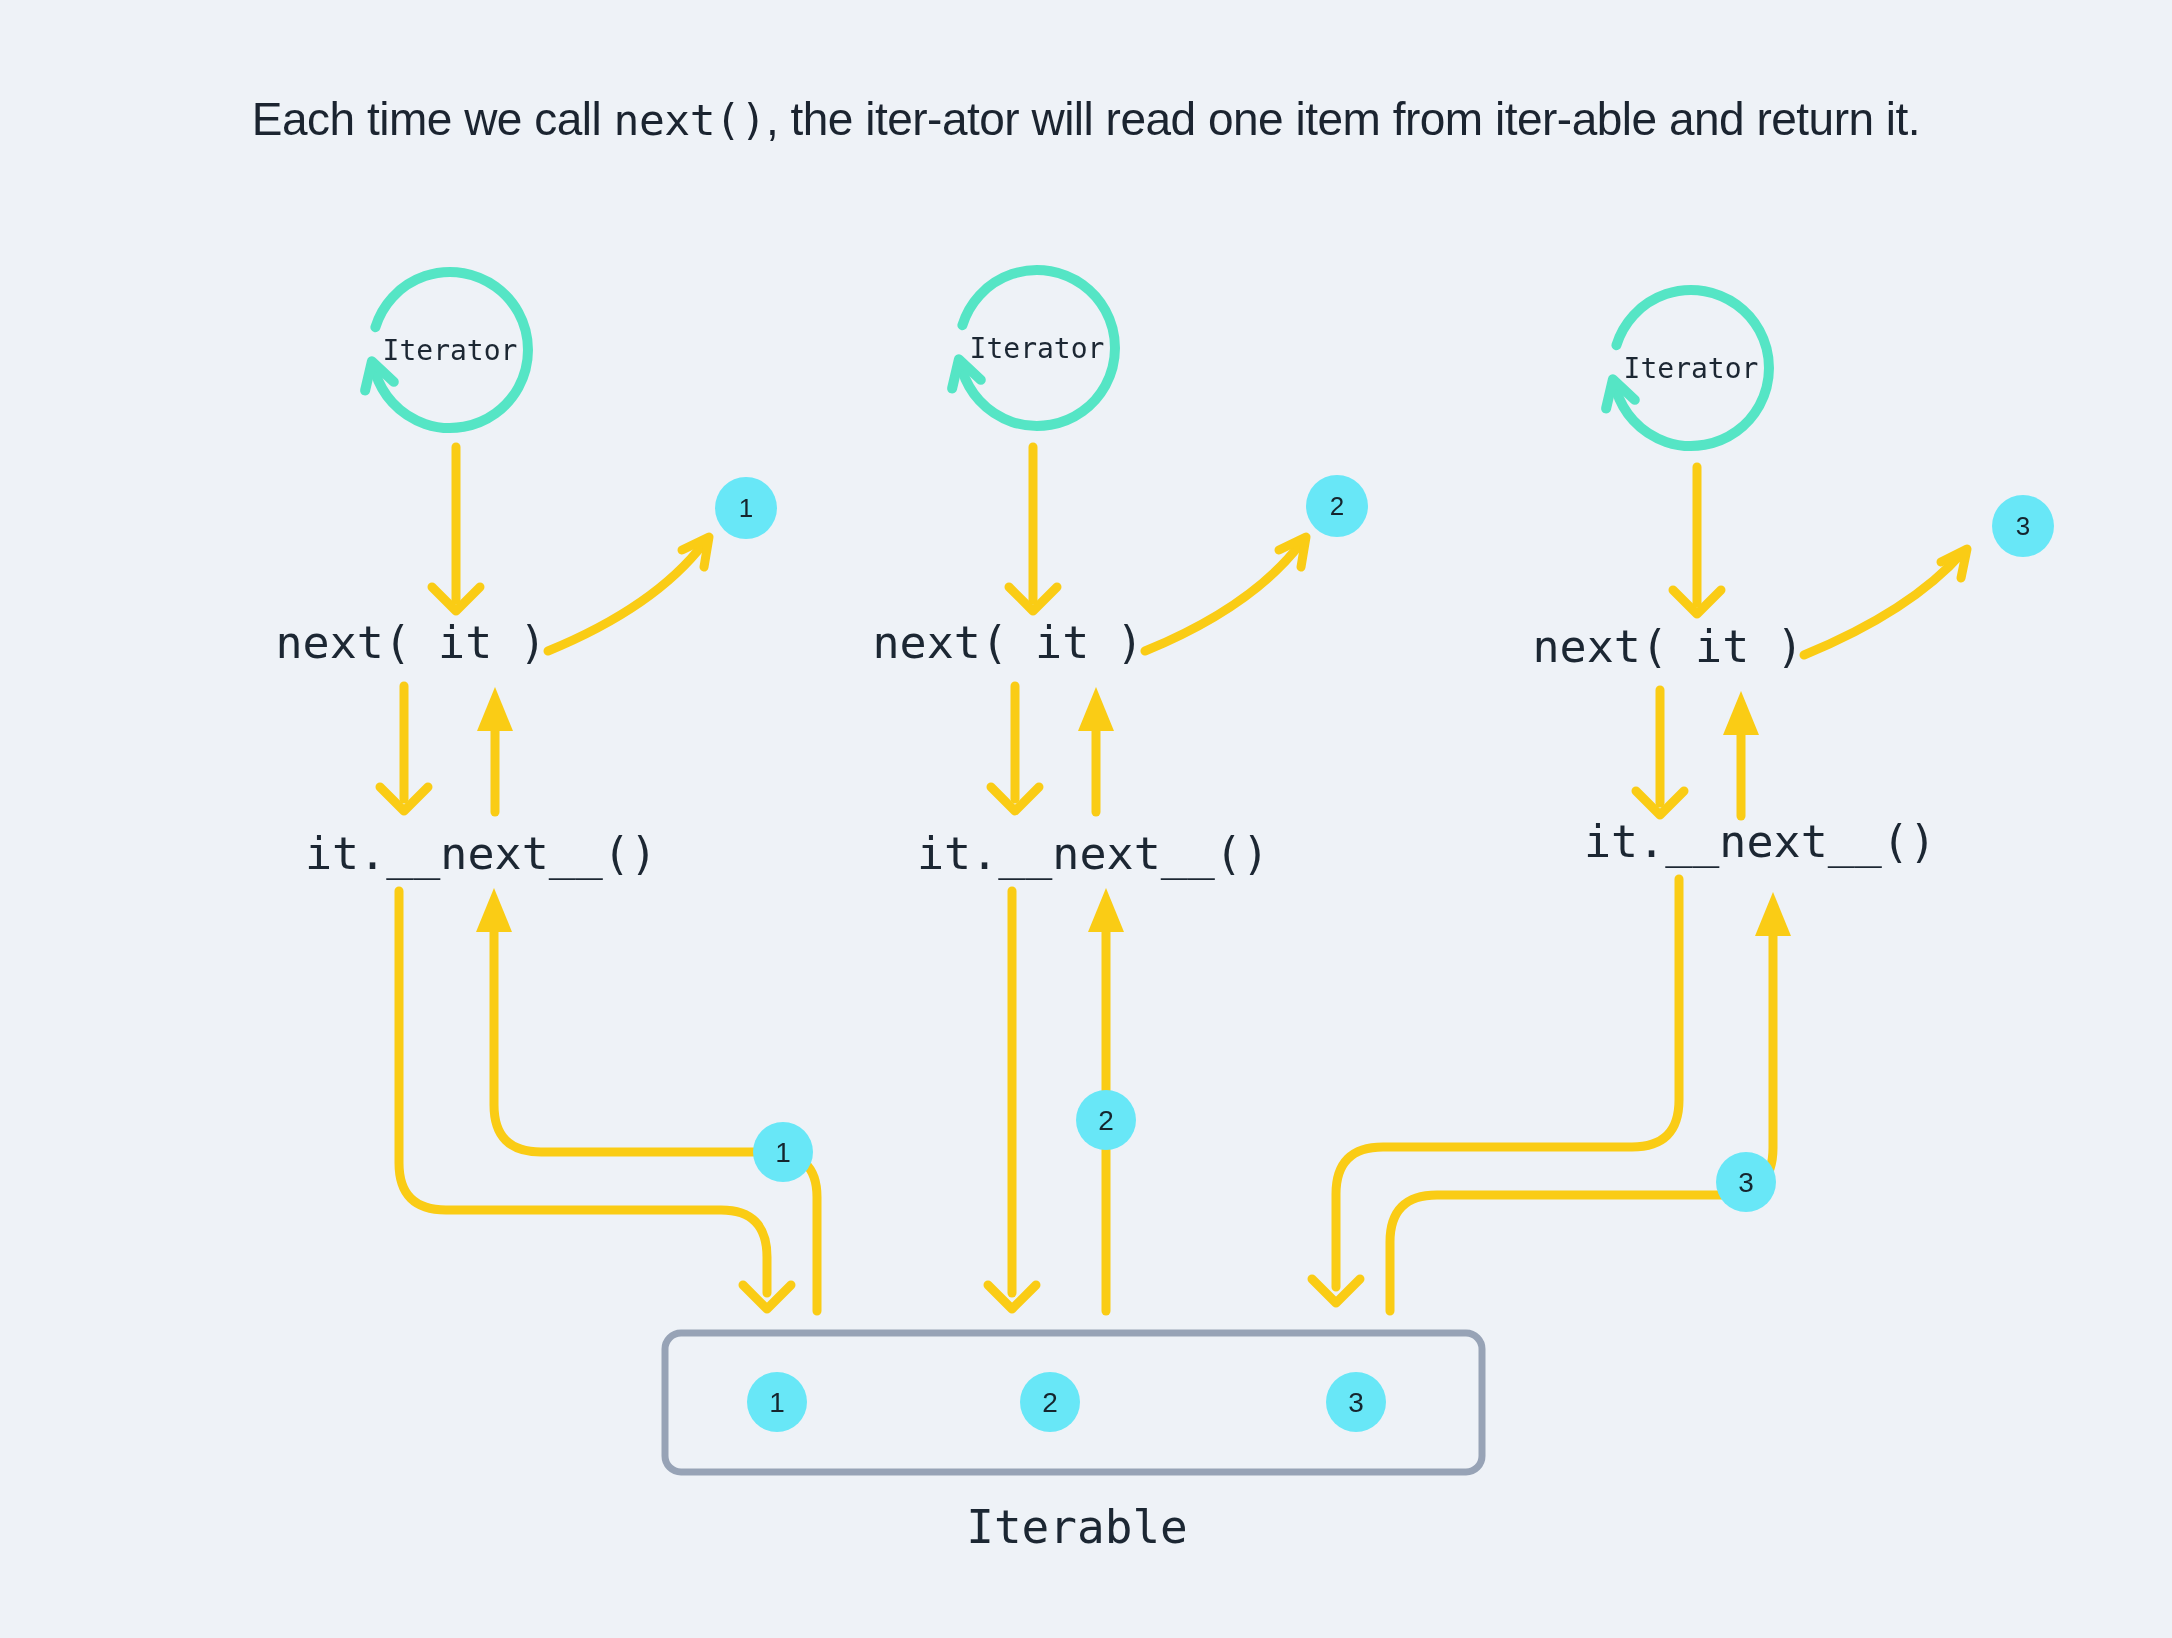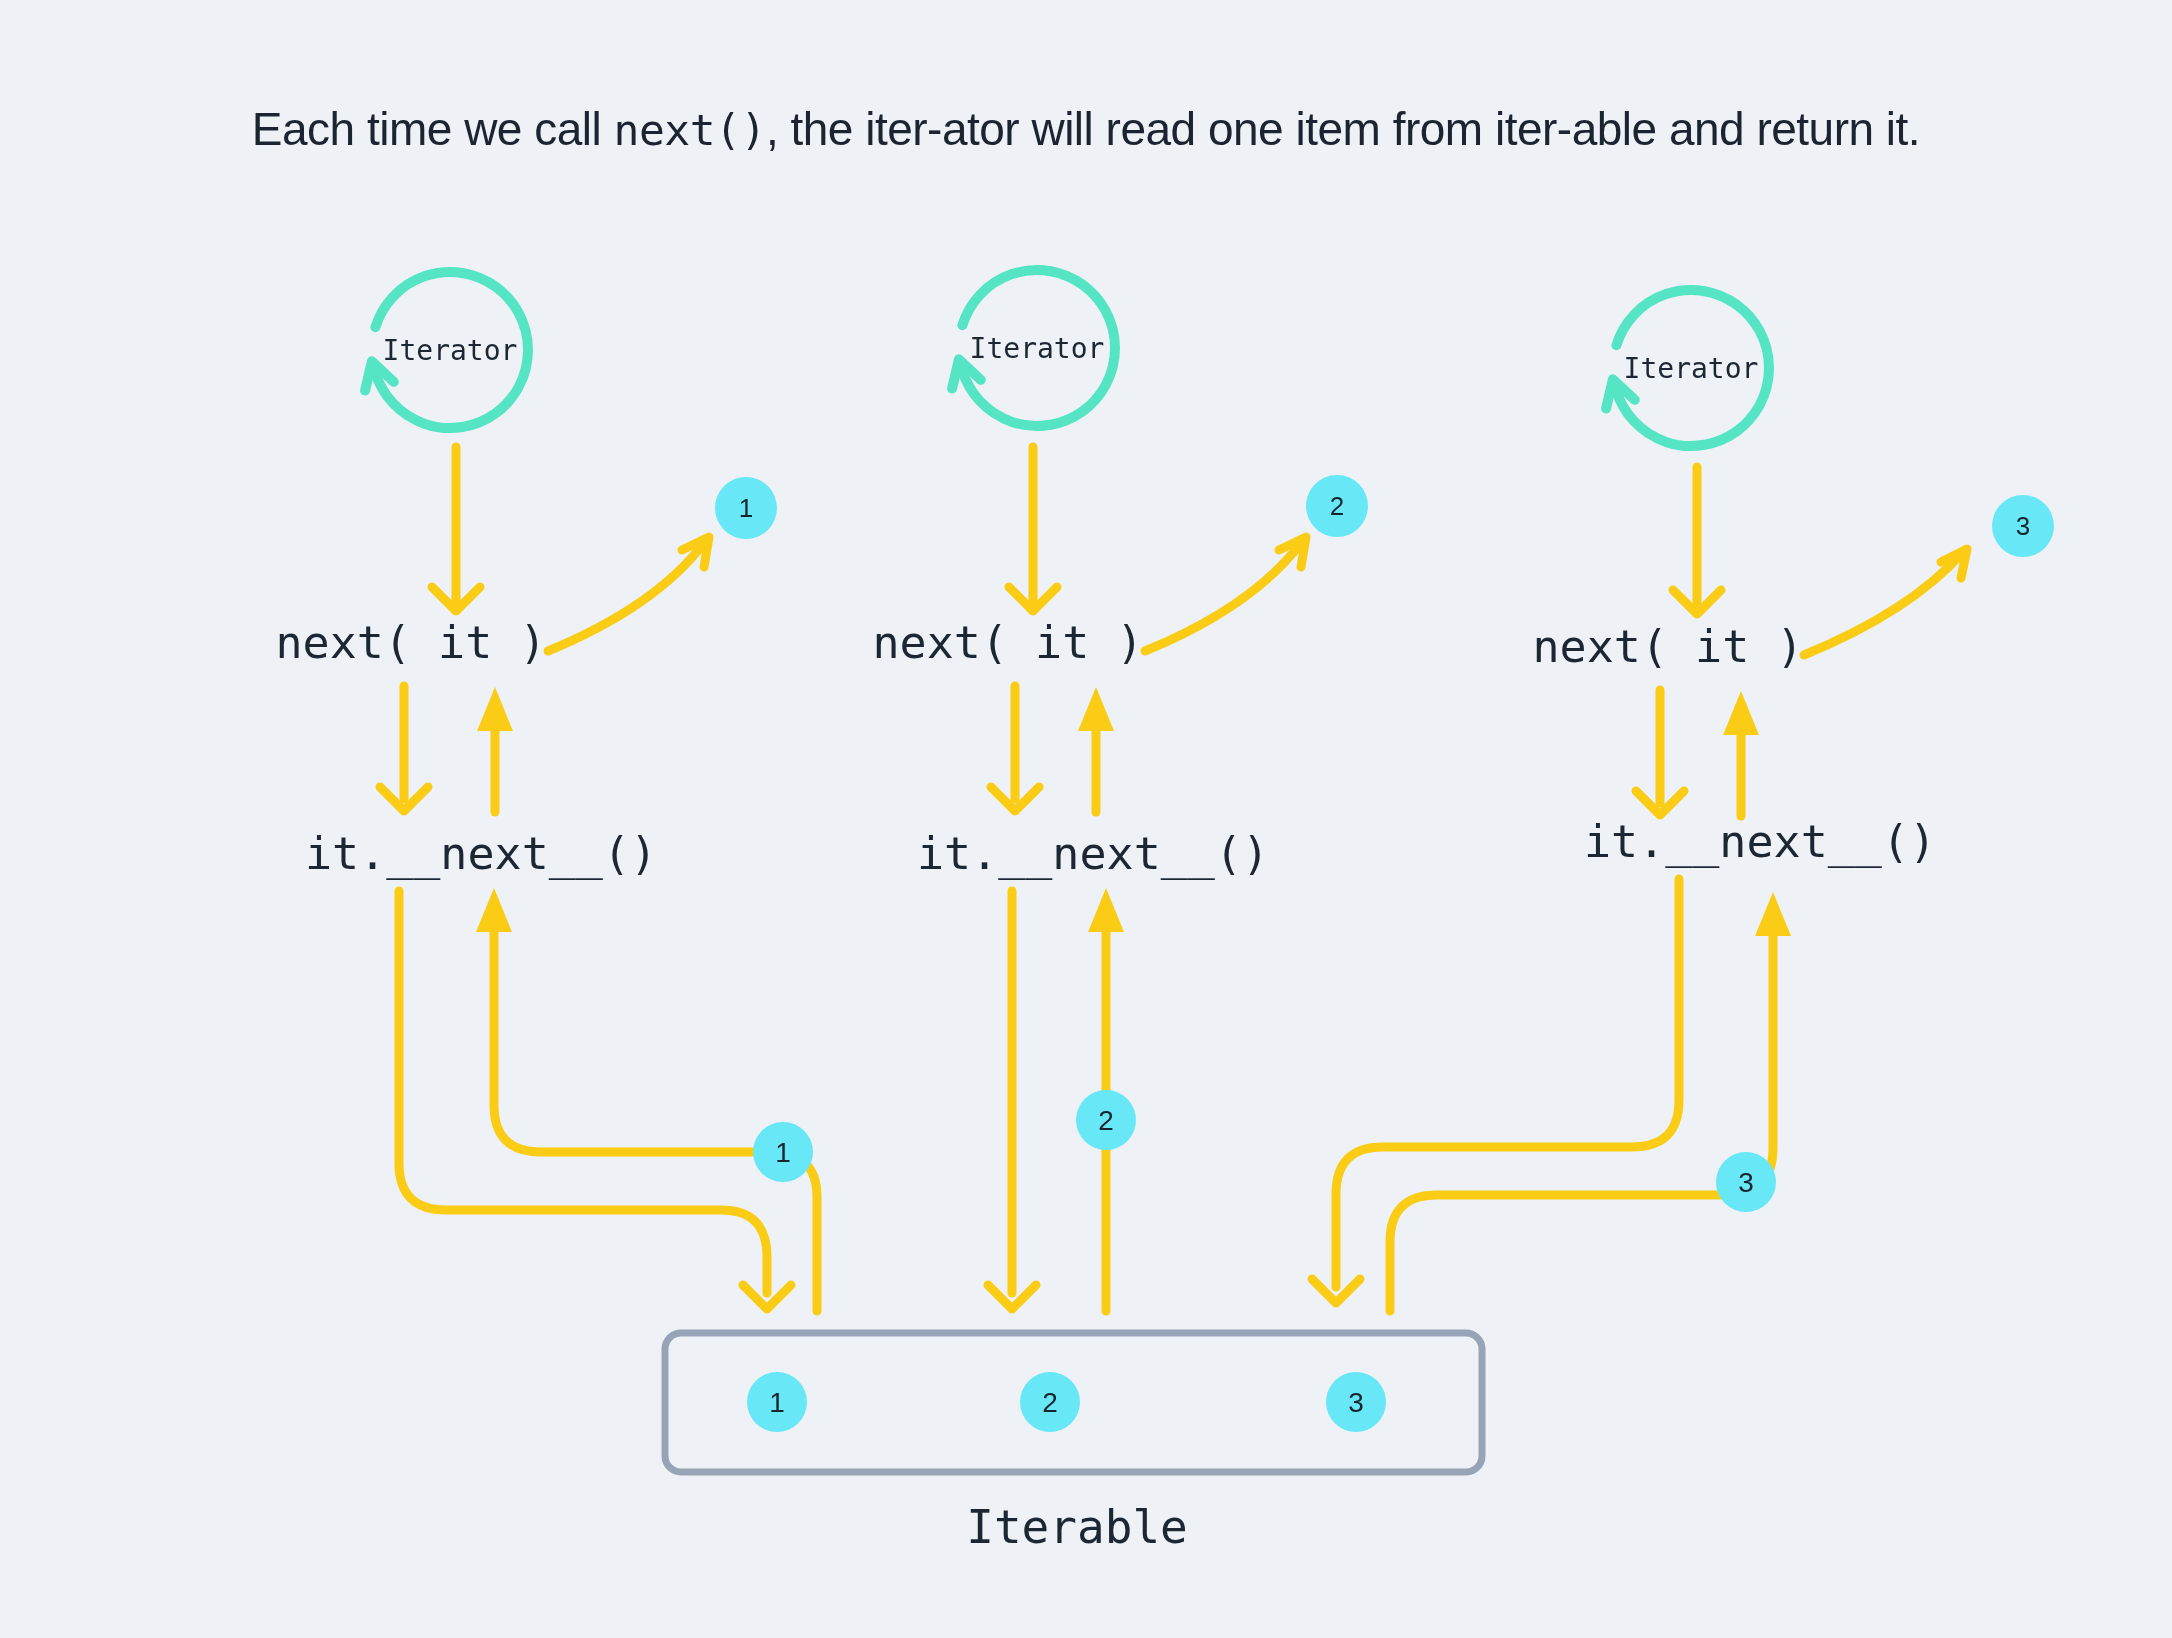--- a/index.html
+++ b/index.html
@@ -3,21 +3,21 @@
 <meta charset="utf-8">
 <style>
   html,body{margin:0;padding:0;}
   body{
     width:2172px;height:1638px;
     background:#EEF2F7;
     position:relative;
     font-family:"Liberation Sans", sans-serif;
   }
   .title{
-    position:absolute;top:102px;left:0;width:2172px;
+    position:absolute;top:92px;left:0;width:2172px;
     text-align:center;
     font-size:46px;font-weight:500;letter-spacing:-0.5px;
     color:#1B2430;
   }
   .title .code{
     font-family:"DejaVu Sans Mono", monospace;
     font-size:43px;
   }
   svg{position:absolute;top:0;left:0;}
   .mono{font-family:"DejaVu Sans Mono", monospace;fill:#1C2733;}

